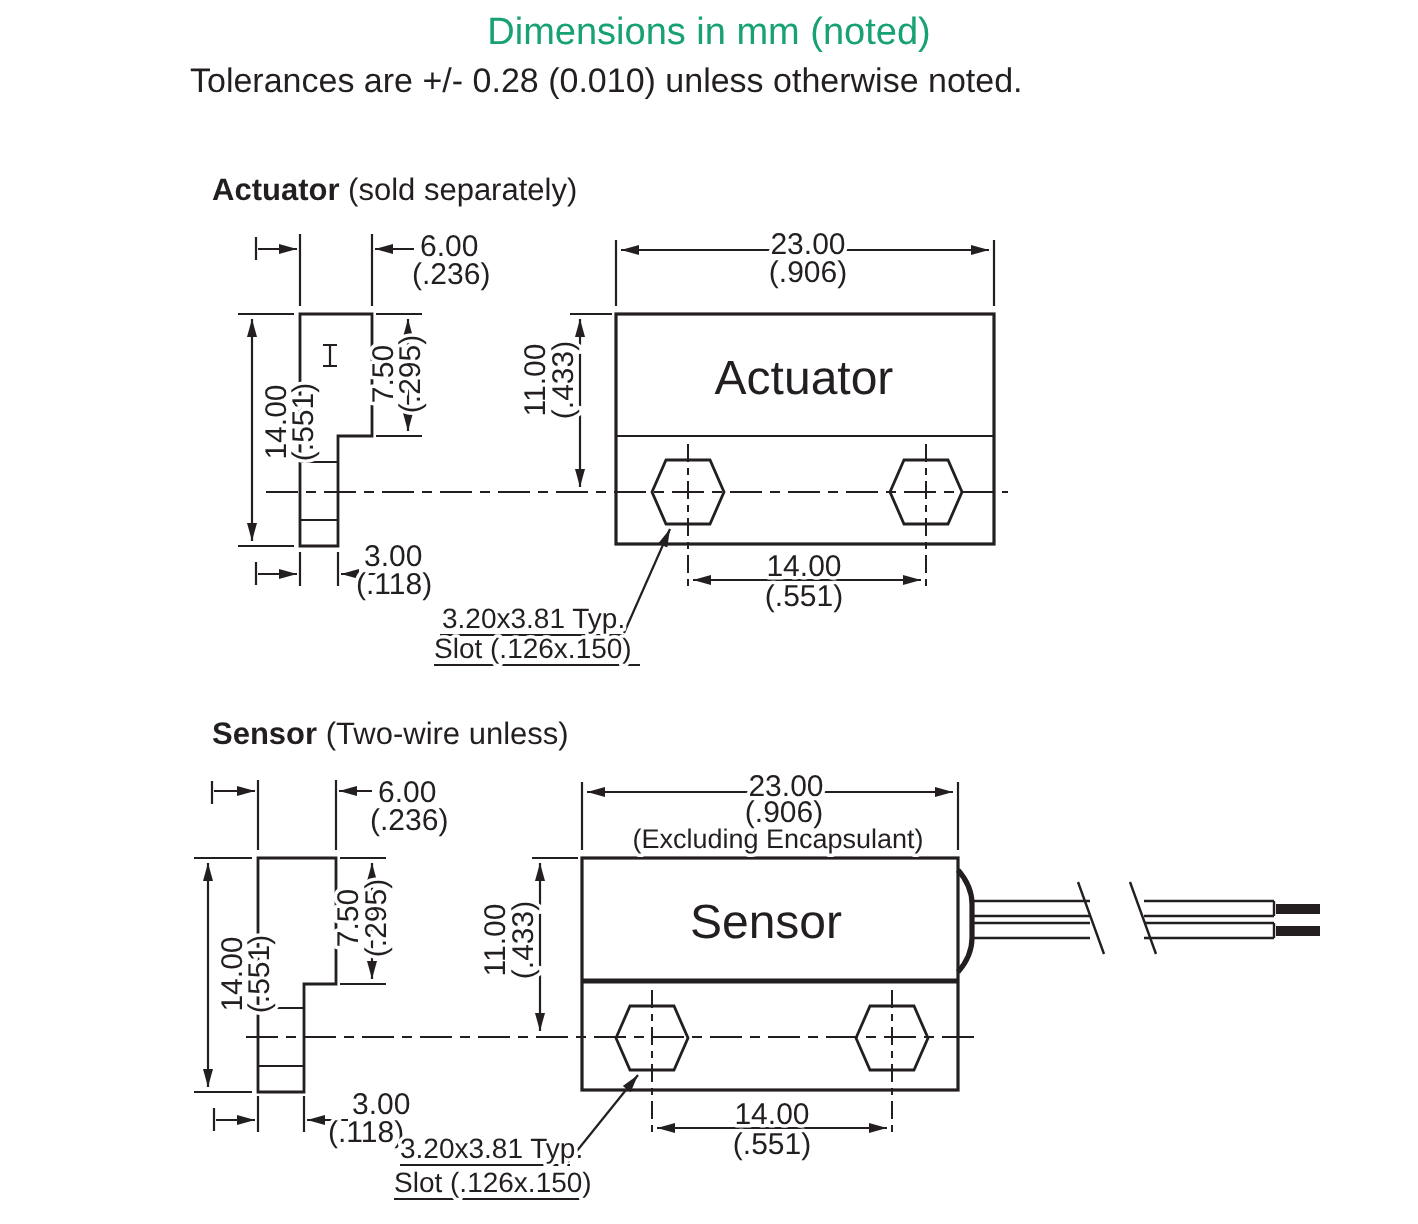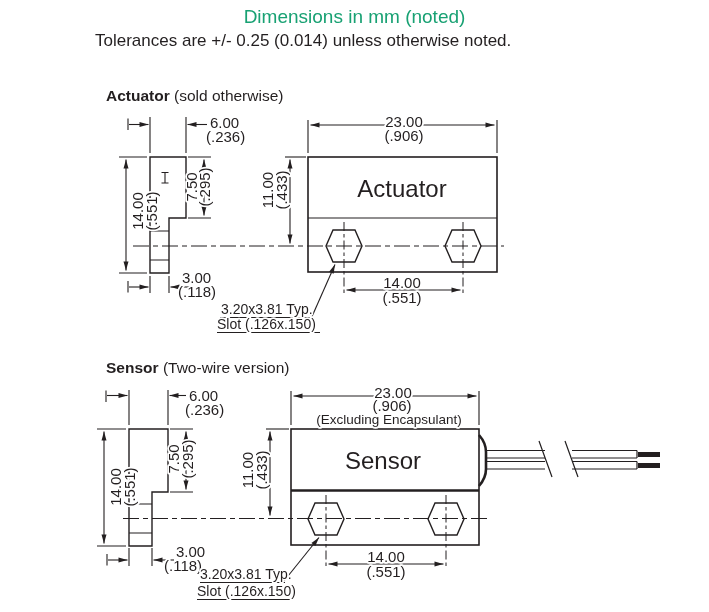--- a/index.html
+++ b/index.html
@@ -25,30 +25,30 @@
   .dt{font-size:15px;}
   .nt{font-size:14px;}
   .sm{font-size:13.5px;}
   .mid{text-anchor:middle;}
   .lbl{font-size:24px;stroke-width:0;}
 </style>
 </head>
 <body>
 
 <div class="abs title">Dimensions in mm (noted)</div>
-<div class="abs subtitle">Tolerances are +/- 0.25 (0.014) unless otherwise noted.</div>
+<div class="abs subtitle">Tolerances are +/- 0.28 (0.010) unless otherwise noted.</div>
 
 <div class="abs sec-head" style="top:87px;left:106px;">
   <b>Actuator</b>
-  <span>(sold otherwise)</span>
+  <span>(sold separately)</span>
 </div>
 
 <div class="abs sec-head" style="top:359px;left:106px;">
   <b>Sensor</b>
-  <span>(Two-wire version)</span>
+  <span>(Two-wire unless)</span>
 </div>
 
 <svg style="top:108px;" width="709" height="232" viewBox="0 108 709 232">
   <defs>
     <marker id="arr" markerWidth="10" markerHeight="7" refX="9.5" refY="3" orient="auto-start-reverse" markerUnits="userSpaceOnUse">
       <path d="M0.5,0.5 L9.5,3 L0.5,5.5 Z" fill="#231f20"></path>
     </marker>
   </defs>
 
   <g>

